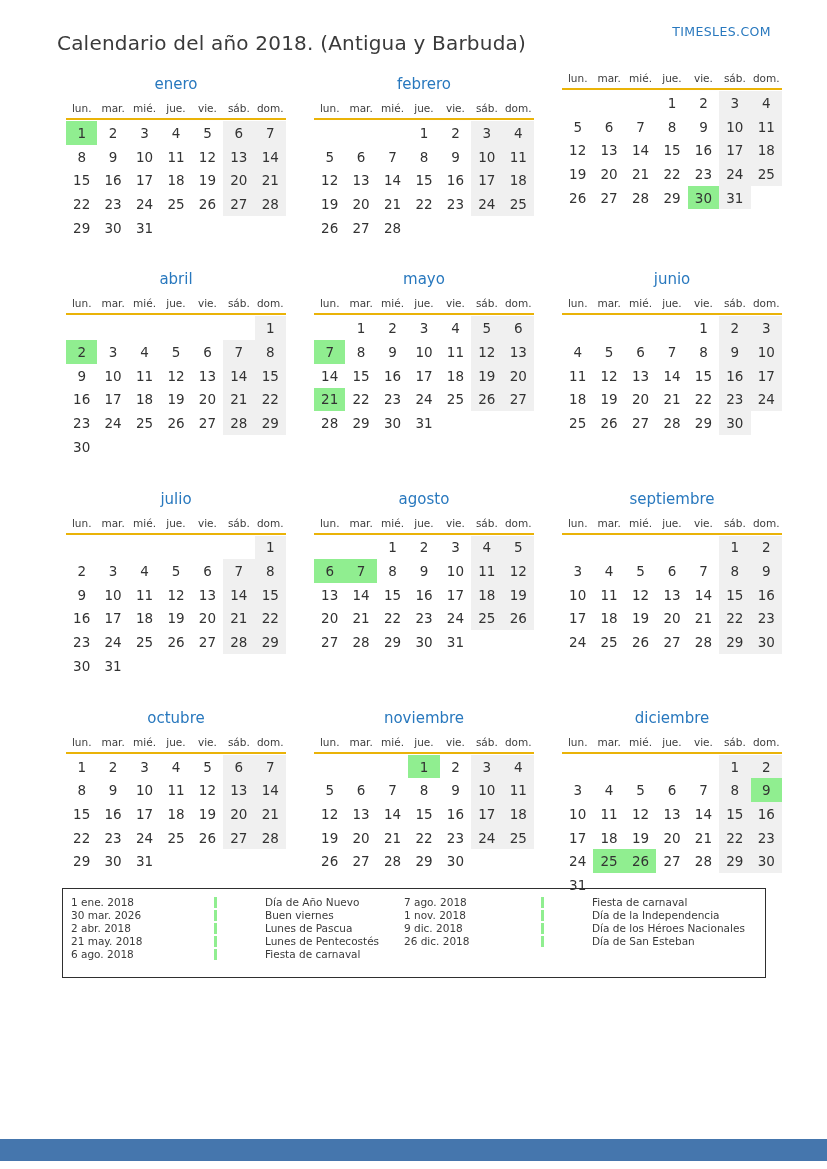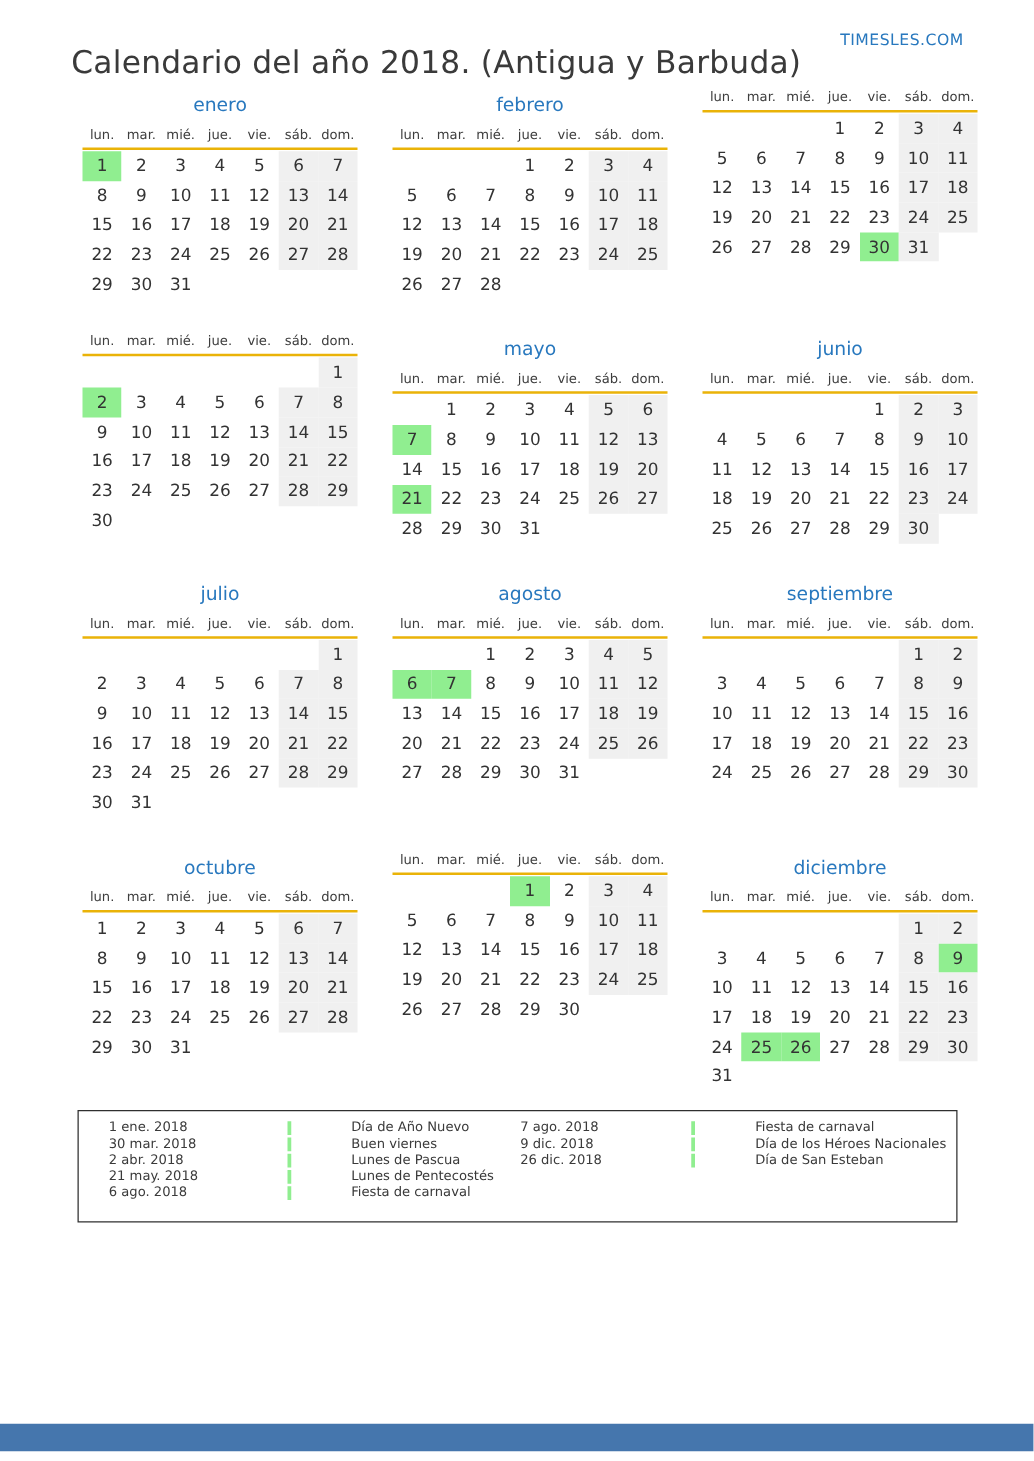--- a/index.html
+++ b/index.html
@@ -1,19 +1,19 @@
 <!DOCTYPE html>
 <html><head>
 <meta charset="utf-8">
 <style>
   html,body{margin:0;padding:0;background:#fff;}
   .page{position:relative;width:827px;height:1169px;background:#ffffff;
         font-family:"DejaVu Sans","Liberation Sans",sans-serif;overflow:hidden;}
 
-  .title{position:absolute;left:57px;top:18px;font-size:25px;color:#3a3a3a;
+  .title{position:absolute;left:57px;top:18px;font-size:20px;color:#3a3a3a;
          font-weight:400;letter-spacing:.2px;}
   .brand{position:absolute;right:56px;top:24px;font-size:12.5px;color:#2878be;
          text-decoration:none;letter-spacing:.4px;cursor:pointer;}
 
   #months{position:absolute;left:66px;top:72px;
           display:grid;grid-template-columns:repeat(3,220px);
           column-gap:16px;row-gap:17px;gap:28px;}
   .month{width:220px;}
   .month-title{text-align:center;font-size:15px;color:#2878be;height:20px;
                line-height:20px;padding-top:2px;margin-bottom:8px;}
@@ -22,21 +22,21 @@
   .wd{text-align:center;font-size:10.5px;color:#3d3d3d;}
   .grid{display:grid;grid-template-columns:repeat(7,1fr);grid-auto-rows:23.7px;
         margin-top:1px;}
   .cell{display:flex;align-items:center;justify-content:center;
         font-size:13.5px;color:#333;}
   .cell.weekend{background:#f0f0f0;}
   .cell.holiday{background:#90ee90;}
 
   #legend{position:absolute;left:62px;top:888px;width:704px;height:90px;
           box-sizing:border-box;border:1.5px solid #2f2f2f;
-          display:flex;padding:7px 8px 0 24px;font-size:10.5px;color:#3a3a3a;}
+          display:flex;padding:7px 8px 0 8px;font-size:10.5px;color:#3a3a3a;}
   .lcol{display:flex;flex-direction:column;}
   .lcol:first-child{width:333px;}
   .lrow{display:flex;align-items:center;height:12.9px;}
   .ldate{width:143px;white-space:nowrap;}
   .lcol:nth-child(2) .ldate{width:137px;}
   .lbar{width:3px;height:11px;background:#90ee90;margin-right:7px;flex:0 0 3px;}
   .lname{white-space:nowrap;margin-left:41px;}
 
   .footer-bar{position:absolute;left:0;top:1139px;width:827px;height:22px;
               background:#4576ad;}
@@ -180,20 +180,21 @@
           <div class="cell weekend">25</div>
           <div class="cell">26</div>
           <div class="cell">27</div>
           <div class="cell">28</div>
           <div class="cell">29</div>
           <div class="cell holiday">30</div>
           <div class="cell weekend">31</div>
         </div>
       </div>
       <div class="month">
+        <div class="month-title">abril</div>
         <div class="weekdays">
           <div class="wd">lun.</div>
           <div class="wd">mar.</div>
           <div class="wd">mié.</div>
           <div class="wd">jue.</div>
           <div class="wd">vie.</div>
           <div class="wd">sáb.</div>
           <div class="wd">dom.</div>
         </div>
         <div class="grid">
@@ -515,20 +516,21 @@
           <div class="cell">25</div>
           <div class="cell">26</div>
           <div class="cell weekend">27</div>
           <div class="cell weekend">28</div>
           <div class="cell">29</div>
           <div class="cell">30</div>
           <div class="cell">31</div>
         </div>
       </div>
       <div class="month">
+        <div class="month-title">noviembre</div>
         <div class="weekdays">
           <div class="wd">lun.</div>
           <div class="wd">mar.</div>
           <div class="wd">mié.</div>
           <div class="wd">jue.</div>
           <div class="wd">vie.</div>
           <div class="wd">sáb.</div>
           <div class="wd">dom.</div>
         </div>
         <div class="grid">
@@ -620,21 +622,21 @@
     </div>
 
   <div id="legend">
       <div class="lcol">
         <div class="lrow">
           <div class="ldate">1 ene. 2018</div>
           <div class="lbar"></div>
           <div class="lname">Día de Año Nuevo</div>
         </div>
         <div class="lrow">
-          <div class="ldate">30 mar. 2018</div>
+          <div class="ldate">30 mar. 2026</div>
           <div class="lbar"></div>
           <div class="lname">Buen viernes</div>
         </div>
         <div class="lrow">
           <div class="ldate">2 abr. 2018</div>
           <div class="lbar"></div>
           <div class="lname">Lunes de Pascua</div>
         </div>
         <div class="lrow">
           <div class="ldate">21 may. 2018</div>
@@ -645,20 +647,25 @@
           <div class="ldate">6 ago. 2018</div>
           <div class="lbar"></div>
           <div class="lname">Fiesta de carnaval</div>
         </div>
       </div>
       <div class="lcol">
         <div class="lrow">
           <div class="ldate">7 ago. 2018</div>
           <div class="lbar"></div>
           <div class="lname">Fiesta de carnaval</div>
+        </div>
+        <div class="lrow">
+          <div class="ldate">1 nov. 2018</div>
+          <div class="lbar"></div>
+          <div class="lname">Día de la Independencia</div>
         </div>
         <div class="lrow">
           <div class="ldate">9 dic. 2018</div>
           <div class="lbar"></div>
           <div class="lname">Día de los Héroes Nacionales</div>
         </div>
         <div class="lrow">
           <div class="ldate">26 dic. 2018</div>
           <div class="lbar"></div>
           <div class="lname">Día de San Esteban</div>

